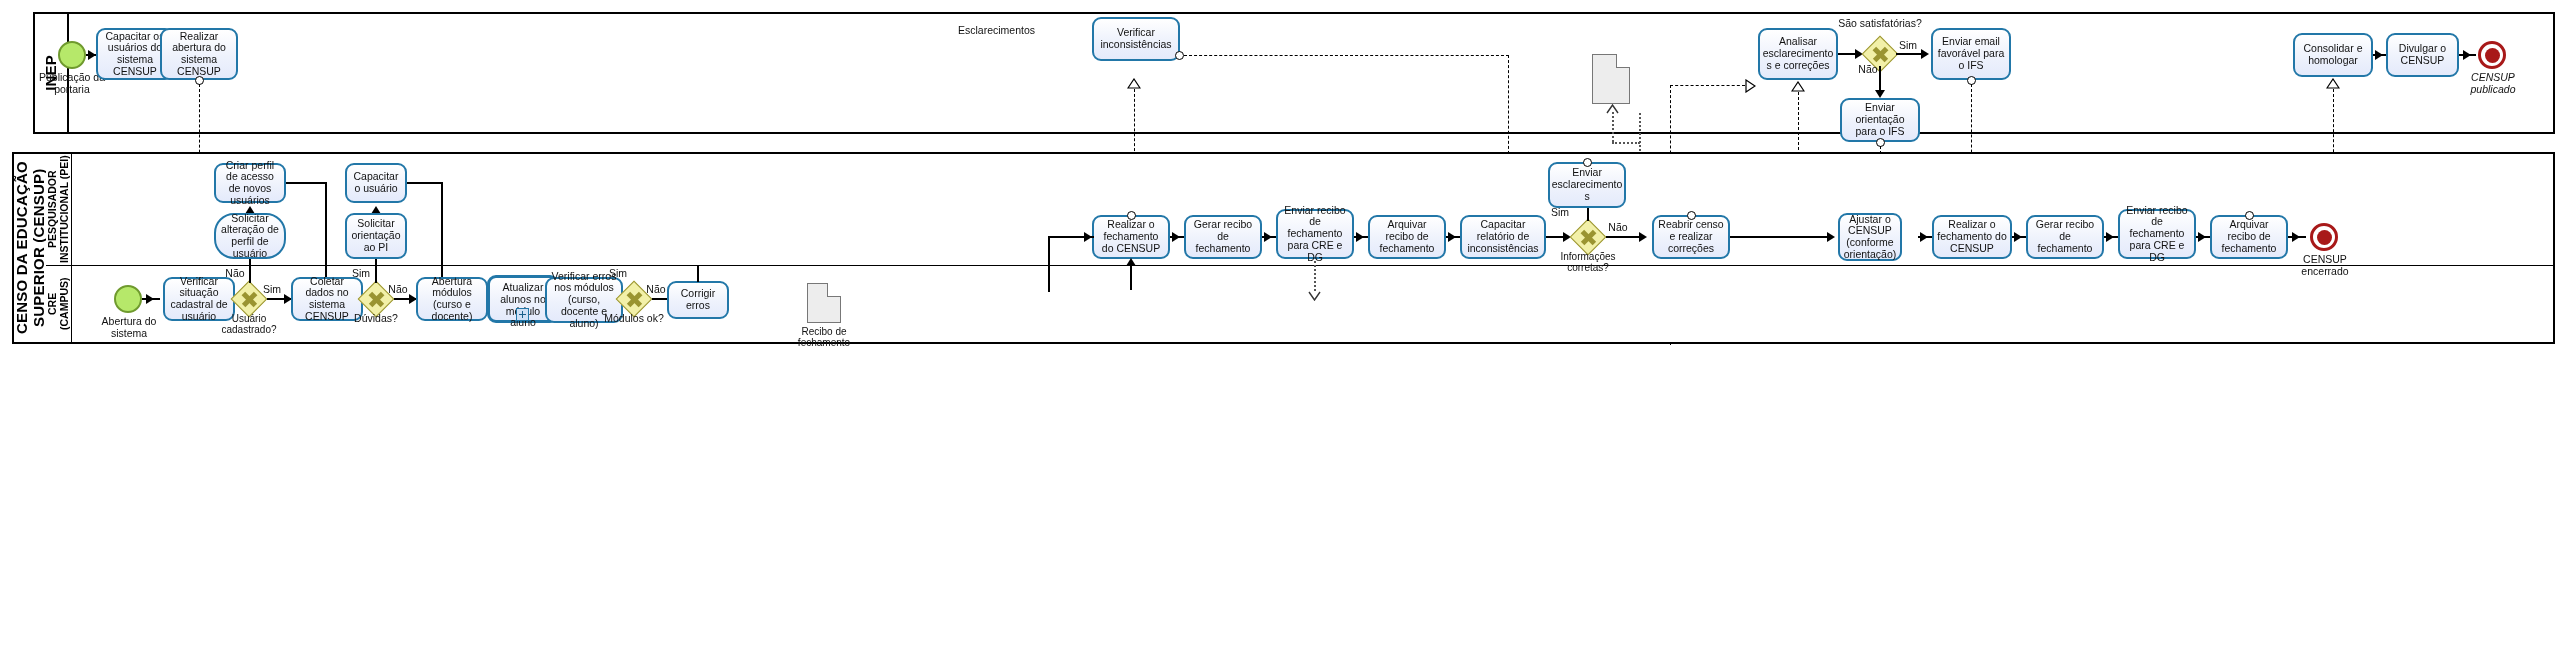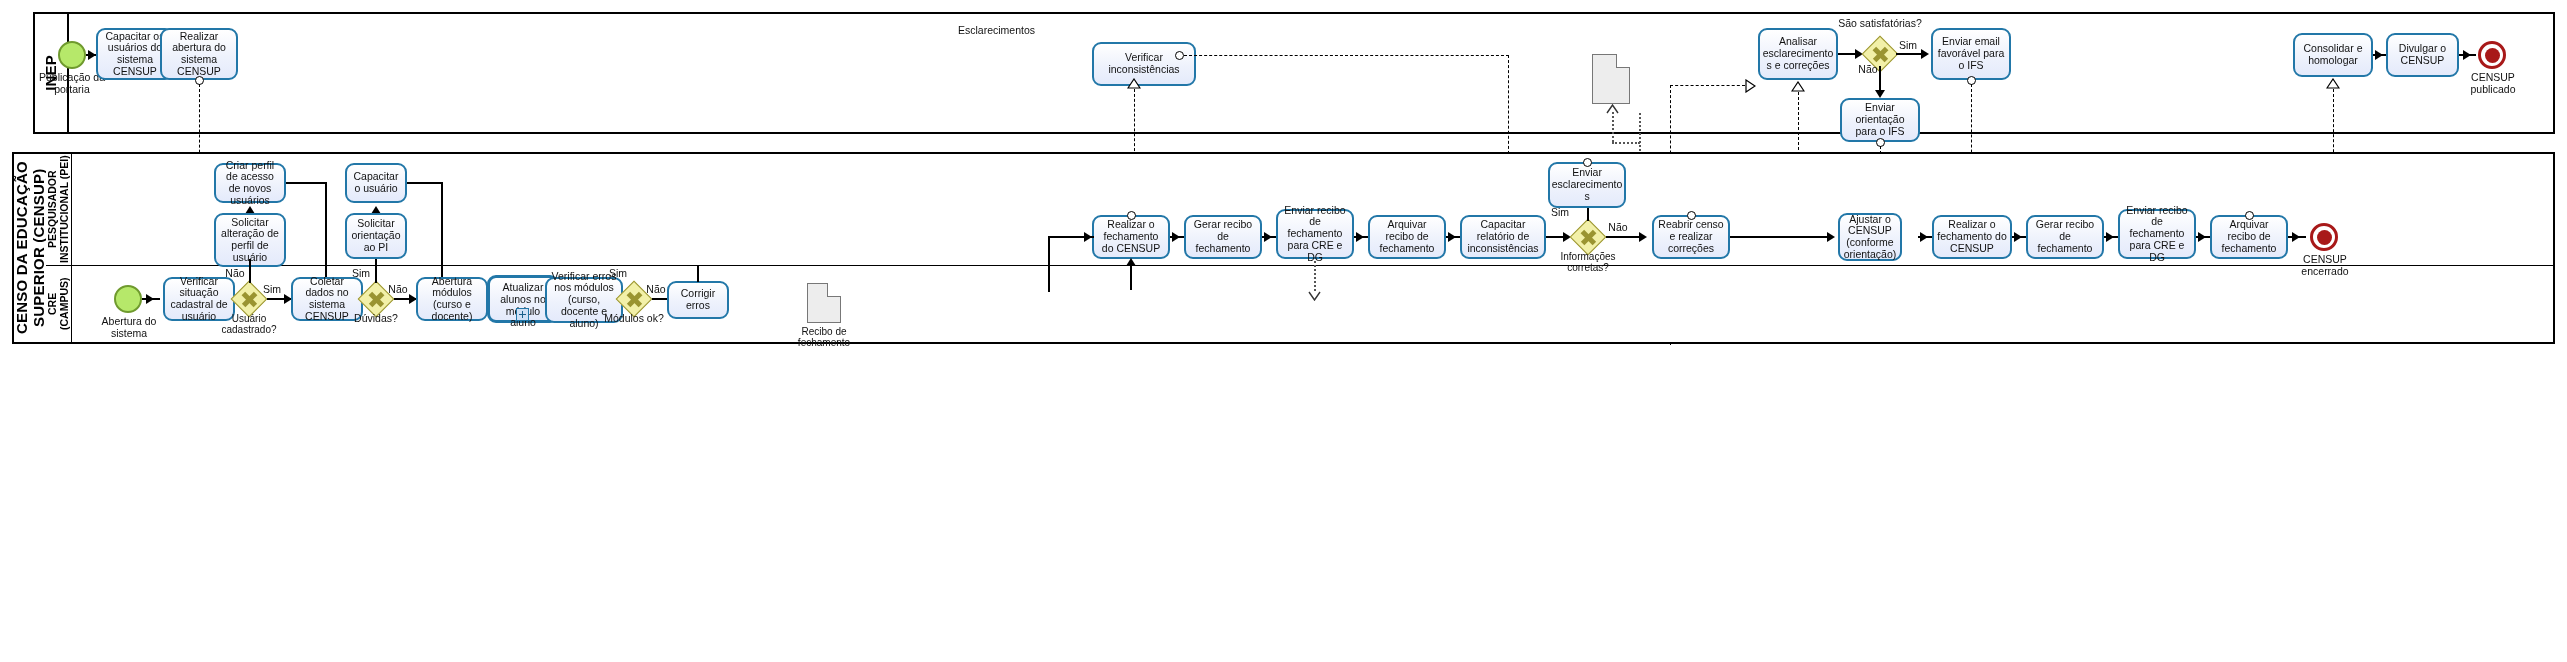--- a/index.html
+++ b/index.html
@@ -92,21 +92,21 @@
   <div class="ln h" style="left:174px;top:54.3px;width:13px;"></div>
   <div class="ar r" style="left:176px;top:50px;"></div>
   <div class="task" style="left:160px;top:28px;width:78px;height:52px;">Realizar abertura do sistema CENSUP</div>
   <div class="circ" style="left:194.5px;top:75.5px;"></div>
   <div class="dl v" style="left:199px;top:84px;height:195px;"></div>
   <div class="hol d" style="left:193px;top:279px;"></div>
   <svg width="14" height="11" style="position:absolute;left:192px;top:278px;">
       <polygon points="1,1 13,1 7,10" fill="#fff" stroke="#000" stroke-width="1.2"></polygon>
     </svg>
 
-  <div class="task" style="left:1092px;top:42px;width:104px;height:44px;">Verificar inconsistências</div>
+  <div class="task" style="left:1092px;top:17px;width:88px;height:44px;">Verificar inconsistências</div>
   <svg width="14" height="11" style="position:absolute;left:1127px;top:78px;">
       <polygon points="1,10 13,10 7,1" fill="#fff" stroke="#000" stroke-width="1.2"></polygon>
     </svg>
   <div class="dl v" style="left:1134px;top:89px;height:131px;"></div>
   <div class="circ" style="left:1175px;top:50.5px;"></div>
   <div class="dl h" style="left:1184px;top:55px;width:325px;"></div>
   <div class="dl v" style="left:1508px;top:55px;height:205px;"></div>
   <svg width="14" height="11" style="position:absolute;left:1502px;top:258px;">
       <polygon points="1,1 13,1 7,10" fill="#fff" stroke="#000" stroke-width="1.2"></polygon>
     </svg>
@@ -169,21 +169,21 @@
     </svg>
   <div class="dl v" style="left:2333px;top:89px;height:234px;"></div>
   <div class="ln h" style="left:2373px;top:54.3px;width:15px;"></div>
   <div class="ar r" style="left:2375px;top:50px;"></div>
   <div class="task" style="left:2386px;top:33px;width:73px;height:44px;">Divulgar o CENSUP</div>
   <div class="ln h" style="left:2459px;top:54.3px;width:17px;"></div>
   <div class="ar r" style="left:2463px;top:50px;"></div>
   <div class="evt end" style="left:2478px;top:41px;">
     <div class="inner"></div>
   </div>
-  <div class="lbl" style="left:2452px;top:72px;width:82px;">CENSUP publicado</div>
+  <div class="lbl" style="left:2452px;top:72px;width:82px;font-style:italic;">CENSUP publicado</div>
 
   <div class="pool" style="left:12px;top:152px;width:2543px;height:192px;">
     <div class="pool-title">
       <span>CENSO DA EDUCAÇÃO SUPERIOR (CENSUP)</span>
     </div>
   </div>
 
   <div class="lane" style="left:46px;top:154px;width:2507px;height:111px;">
     <div class="lane-hdr">
       <span>PESQUISADOR INSTITUCIONAL (PEI)</span>
@@ -192,21 +192,21 @@
   <div class="lane" style="left:46px;top:265px;width:2507px;height:77px;">
     <div class="lane-hdr">
       <span>CRE (CAMPUS)</span>
     </div>
   </div>
   <div class="lane-sep" style="left:46px;top:265px;width:2507px;"></div>
 
   <div class="task" style="left:214px;top:163px;width:72px;height:40px;">Criar perfil de acesso de novos usuários</div>
   <div class="ln v" style="left:249.3px;top:210px;height:12px;"></div>
   <div class="ar u" style="left:245px;top:206px;"></div>
-  <div class="task" style="left:214px;top:213px;width:72px;height:54px;">Solicitar alteração de perfil de usuário</div>
+  <div class="task" style="left:214px;top:213px;width:72px;height:46px;border-radius:20px;">Solicitar alteração de perfil de usuário</div>
   <div class="ln h" style="left:286px;top:182.3px;width:40px;"></div>
   <div class="ln v" style="left:325.3px;top:182px;height:113px;"></div>
   <div class="ar d" style="left:321px;top:291px;"></div>
 
   <div class="task" style="left:345px;top:163px;width:62px;height:40px;">Capacitar o usuário</div>
   <div class="ln v" style="left:375.3px;top:210px;height:12px;"></div>
   <div class="ar u" style="left:371px;top:206px;"></div>
   <div class="task" style="left:345px;top:213px;width:62px;height:46px;">Solicitar orientação ao PI</div>
   <div class="ln h" style="left:407px;top:182.3px;width:35px;"></div>
   <div class="ln v" style="left:441.3px;top:182px;height:113px;"></div>

